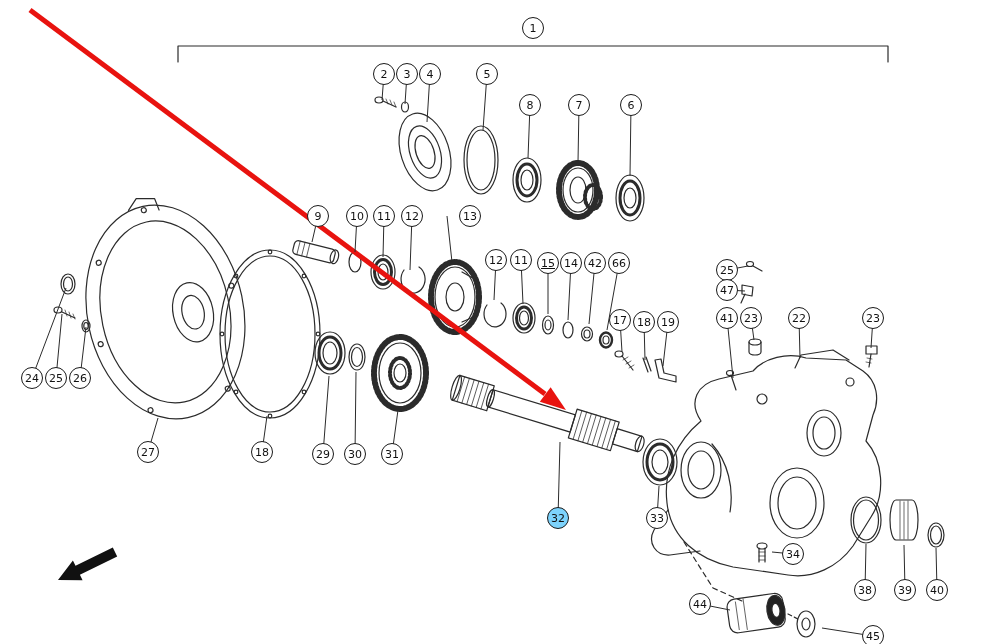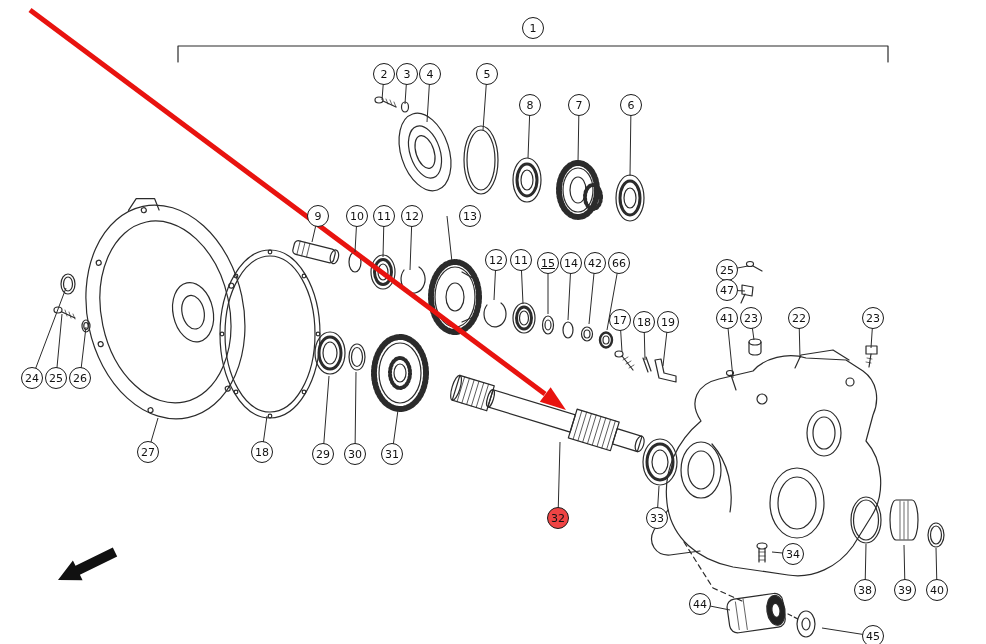--- a/index.html
+++ b/index.html
@@ -13,21 +13,21 @@
   .teeth-sm{stroke-width:4;stroke-dasharray:1.6 2;}
   .thin{stroke-width:0.7;}
   .leader{stroke:#2b2b2b;stroke-width:1;}
   .callout{
     position:absolute;width:22px;height:22px;margin:-11px 0 0 -11px;
     border:1.3px solid #1a1a1a;border-radius:50%;background:#ffffff;
     display:flex;align-items:center;justify-content:center;
     font-size:11px;color:#111;line-height:1;box-sizing:border-box;
     user-select:none;
   }
-  .callout.hl{background:#ef4444;}
+  .callout.hl{background:#7dd3fc;}
 </style>
 </head>
 <body>
 
 <div class="stage">
 
   <svg class="layer art" width="986" height="644" viewBox="0 0 986 644">
 
     <g>
       <path d="M178 62 L178 46 L888 46 L888 62"></path>

